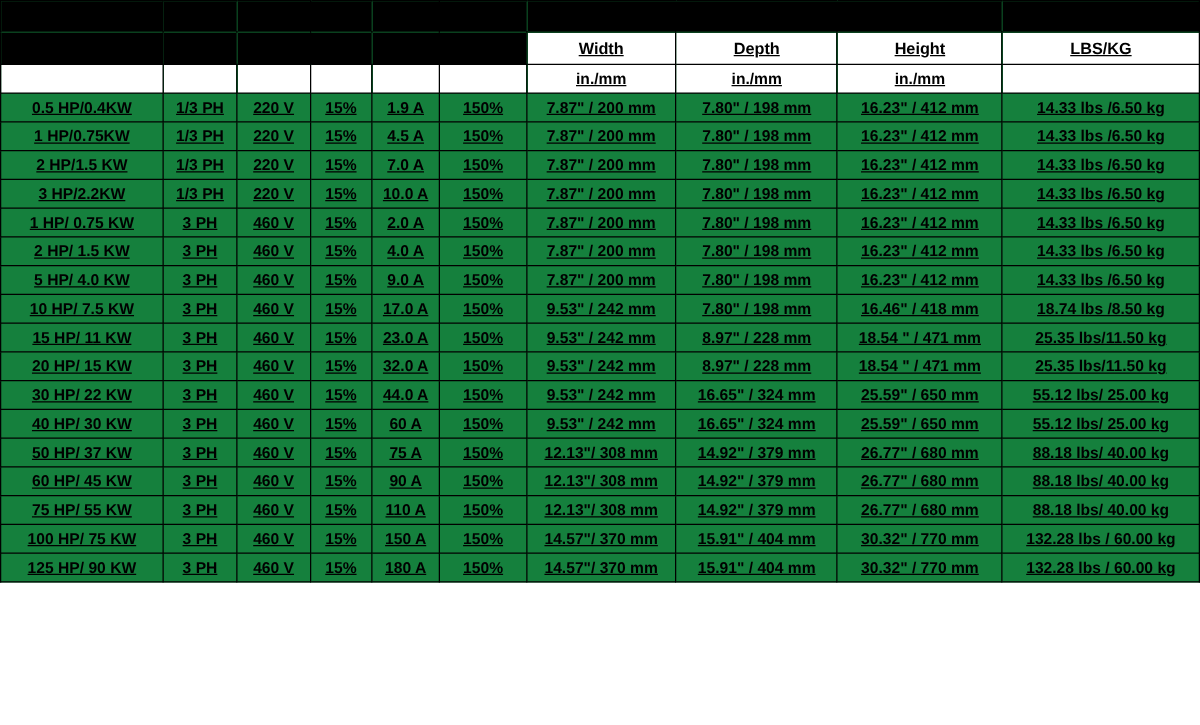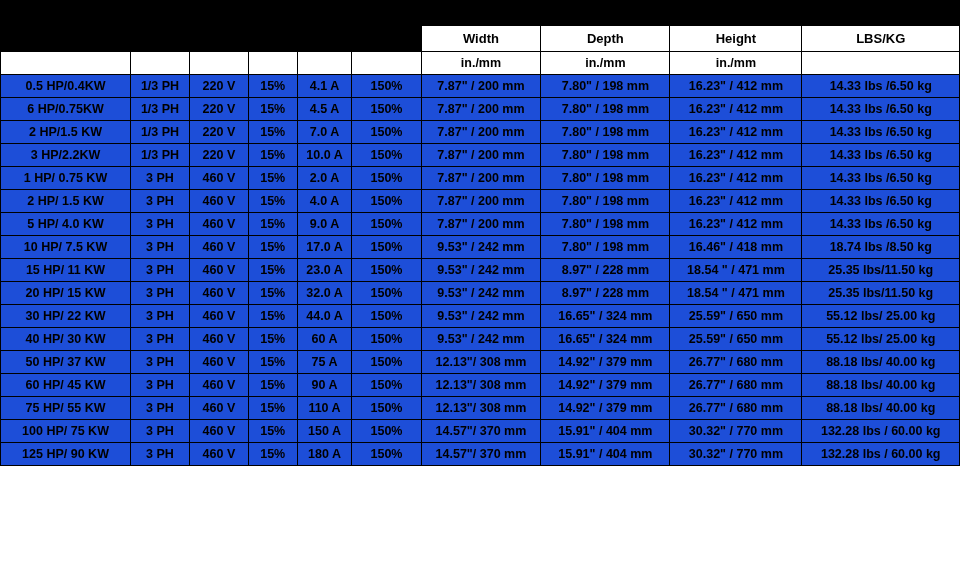--- a/index.html
+++ b/index.html
@@ -10,21 +10,22 @@
   body {
     width: 960px;
     height: 580px;
     font-family: "Liberation Sans", sans-serif;
     overflow: hidden;
   }
   table.spec {
     border-collapse: collapse;
     width: 960px;
     table-layout: fixed;
-    background: #1d4ed8;
+    background: #15803d;
+    text-decoration: underline;
   }
   table.spec td, table.spec th {
     border: 1px solid #000000;
     font-size: 12.5px;
     font-weight: bold;
     color: #000000;
     text-align: center;
     vertical-align: middle;
     padding: 0;
     height: 22px;
@@ -125,29 +126,29 @@
       <td class="hdr-white">in./mm</td>
       <td class="hdr-white"></td>
     </tr>
   </thead>
   <tbody id="table-body">
       <tr>
         <td>0.5 HP/0.4KW</td>
         <td>1/3 PH</td>
         <td>220 V</td>
         <td>15%</td>
-        <td>4.1 A</td>
-        <td>150%</td>
-        <td>7.87" / 200 mm</td>
-        <td>7.80" / 198 mm</td>
-        <td>16.23" / 412 mm</td>
-        <td>14.33 lbs /6.50 kg</td>
-      </tr>
-      <tr>
-        <td>6 HP/0.75KW</td>
+        <td>1.9 A</td>
+        <td>150%</td>
+        <td>7.87" / 200 mm</td>
+        <td>7.80" / 198 mm</td>
+        <td>16.23" / 412 mm</td>
+        <td>14.33 lbs /6.50 kg</td>
+      </tr>
+      <tr>
+        <td>1 HP/0.75KW</td>
         <td>1/3 PH</td>
         <td>220 V</td>
         <td>15%</td>
         <td>4.5 A</td>
         <td>150%</td>
         <td>7.87" / 200 mm</td>
         <td>7.80" / 198 mm</td>
         <td>16.23" / 412 mm</td>
         <td>14.33 lbs /6.50 kg</td>
       </tr>

